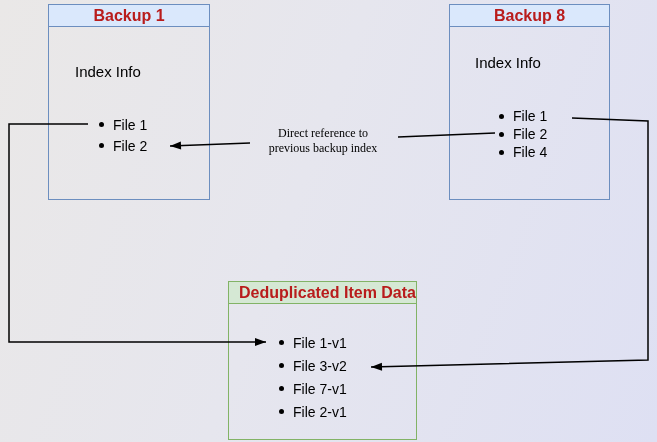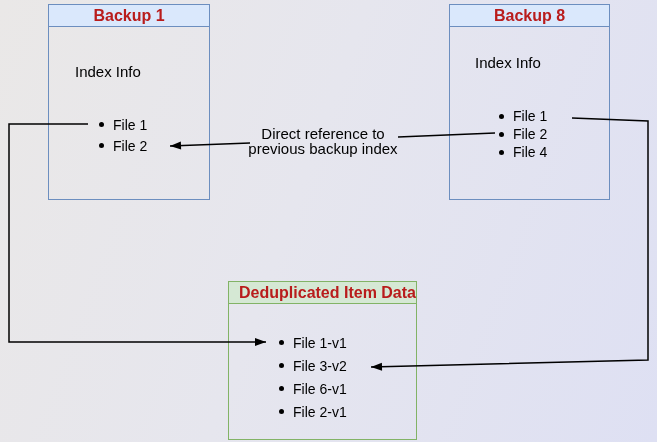--- a/index.html
+++ b/index.html
@@ -44,23 +44,24 @@
   }
   .lh21 li{height:21px;}
   .lh18 li{height:18px;}
   .lh23 li{height:23px;justify-content:space-between;}
   .edges{
     position:absolute;left:0;top:0;z-index:2;pointer-events:none;
   }
   .edge-label{
     position:absolute;
     z-index:3;
-    font-size:15px;line-height:15px;color:#000;
+    font-size:12px;line-height:15px;color:#000;
     text-align:center;white-space:pre-line;
     transform:translateX(-50%);
+    font-family:Liberation Serif, serif;
   }
 </style>
 </head>
 <body>
 
 <div class="canvas">
 
   <div class="box blue" style="left:48px;top:4px;width:162px;height:196px;">
     <div class="box-header">
       <span>Backup 1</span>
@@ -107,21 +108,21 @@
       <li>
           <span class="dot"></span>
           <span>File 1-v1</span>
         </li>
       <li>
           <span class="dot"></span>
           <span>File 3-v2</span>
         </li>
       <li>
           <span class="dot"></span>
-          <span>File 6-v1</span>
+          <span>File 7-v1</span>
         </li>
       <li>
           <span class="dot"></span>
           <span>File 2-v1</span>
         </li>
     </ul>
   </div>
 
   <svg class="edges" width="657" height="442" viewBox="0 0 657 442">
     <defs>

